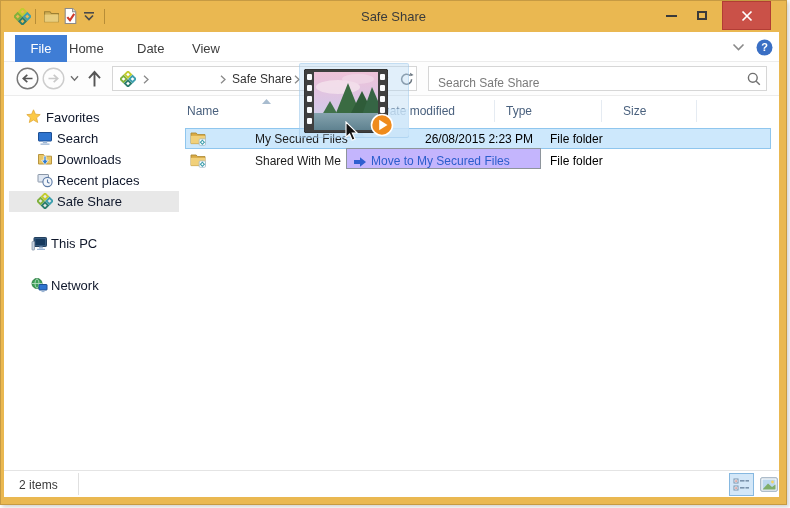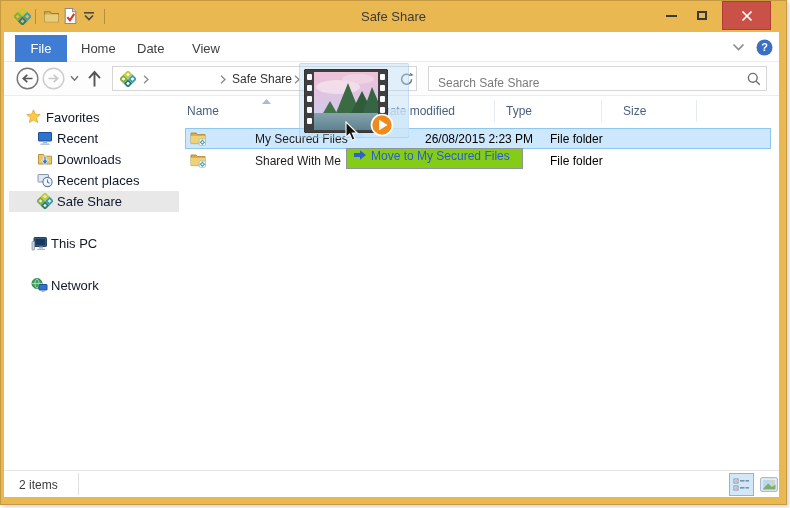--- a/index.html
+++ b/index.html
@@ -37,22 +37,22 @@
   .side-sel { left:8px; width:170px; height:21px; background:#e8e8e8; }
   .colhead { font-size:12px; color:#4a617e; white-space:nowrap; }
   .colsep { top:99px; width:1px; height:22px; background:#e5ebf2; }
   .cell { font-size:12px; white-space:nowrap;margin-left:44px; }
   .c-name { color:#1b1b1b; } .c-dim { color:#000000; }
   .row-hl { left:184px; top:127px; width:586px; height:21px; background:#cde8fc; border:1px solid #8fc6ee; }
   
   .ghost { left:298px; top:62px; width:110px; height:75px; background:rgba(183,216,243,.42);
     border:1px solid rgba(140,190,230,.35); border-radius:2px; }
   .play-pad { left:362px; top:108px; width:46px; height:28px; background:rgba(205,230,250,.72); border-radius:3px; }
-  .tooltip { left:345px; top:147px; width:177px; height:21px; background:#84cc16; border:1px solid #8e959c;
-    display:flex; align-items:flex-start; }
+  .tooltip { left:345px; top:147px; width:195px; height:21px; background:#c4b5fd; border:1px solid #8e959c;
+    display:flex; align-items:flex-end; }
   .tooltip-label { font-size:12px; color:#2b5dcc; margin-left:4px; white-space:nowrap; }
   
   .statusbar { left:3px; top:469px; width:775px; height:27px; background:#fff; border-top:1px solid #e4e4e4; }
   .status-text { left:18px; top:477px; font-size:12px; color:#3a3a3a; }
   .status-sep { left:77px; top:472px; width:1px; height:22px; background:#e0e0e0; }
   .viewbtn { top:472px; width:25px; height:23px; display:flex; align-items:center; justify-content:center; }
   .viewbtn.sel { background:#d3e7f8; border:1px solid #86b8e0; }
   svg { display:block; }
 </style>
 </head>
@@ -100,21 +100,21 @@
         </div>
     <div class="abs winbtn close-btn">
       <svg width="12" height="12" viewBox="0 0 12 12">
         <path d="M1.5,1.5 L10.5,10.5 M10.5,1.5 L1.5,10.5" stroke="#fff" stroke-width="1.7"></path>
       </svg>
     </div>
   </div>
 
   <div class="abs tabrow"></div>
   <div class="abs tab-file">File</div>
-  <div class="abs tab" style="left:80px">Home</div>
+  <div class="abs tab" style="left:68px">Home</div>
   <div class="abs tab" style="left:136px">Date</div>
   <div class="abs tab" style="left:191px">View</div>
   <div class="abs" style="left:731px;top:42px">
     <svg width="13" height="9" viewBox="0 0 13 9">
           <path d="M1.5,1.5 l5,5 5,-5" fill="none" stroke="#8a8a8a" stroke-width="1.6"></path>
         </svg>
   </div>
   <div class="abs" style="left:755px;top:38px">
     <svg width="17" height="17" viewBox="0 0 17 17">
       <circle cx="8.5" cy="8.5" r="8" fill="#3a6fc4"></circle>
@@ -193,21 +193,21 @@
   </div>
   <div class="abs side-label" style="left:45px;top:109px">Favorites</div>
 
   <div class="abs" style="left:36px;top:129px">
     <svg width="16" height="16" viewBox="0 0 16 16">
       <rect x="1.5" y="2.5" width="13" height="8.5" rx="0.5" fill="#2e74cf" stroke="#1d4f94"></rect>
       <path d="M6.5,11 h3 l1,2.3 h-5 Z" fill="#9db6d4"></path>
       <rect x="3.5" y="13.5" width="9" height="1.3" fill="#9db6d4"></rect>
     </svg>
   </div>
-  <div class="abs side-label" style="left:56px;top:130px">Recent</div>
+  <div class="abs side-label" style="left:56px;top:130px">Search</div>
 
   <div class="abs" style="left:36px;top:150px">
     <svg width="16" height="16" viewBox="0 0 16 16">
       <path d="M1.5,3.5 h5 l1.4,1.7 H14.5 V13 H1.5 Z" fill="#e9c767" stroke="#b8953f"></path>
       <path d="M7,3.5 v4.2 h2.4 l-3.4,4.5 -3.4,-4.5 H5 V3.5 Z" transform="translate(2,1.5)" fill="#2f7bd0" stroke="#fff" stroke-width="0.7"></path>
     </svg>
   </div>
   <div class="abs side-label" style="left:56px;top:151px">Downloads</div>
 
   <div class="abs" style="left:36px;top:171px">

